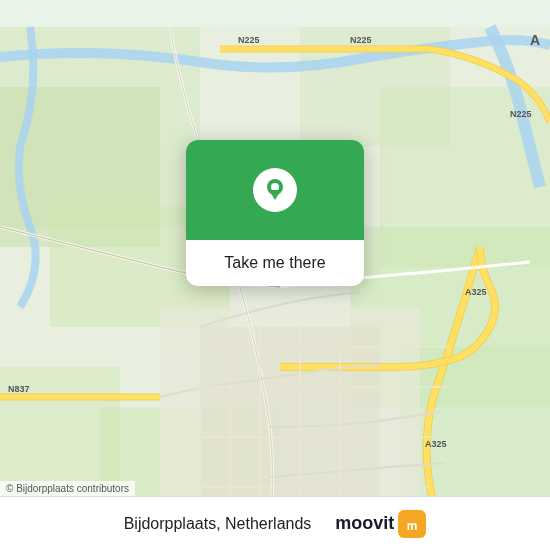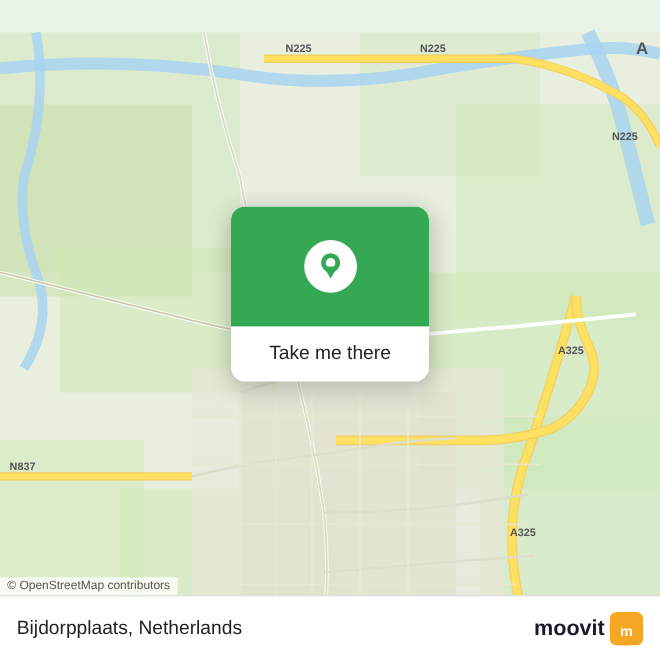--- a/index.html
+++ b/index.html
@@ -41,21 +41,21 @@
     #info-bar {
       position: absolute;
       bottom: 0;
       left: 0;
       width: 100%;
       background: white;
       border-top: 1px solid #ddd;
       padding: 10px 14px;
       display: flex;
       align-items: center;
-      justify-content: space-between;
+      justify-content: center;
       height: 54px;
     }
 
     #location-name {
       font-size: 16px;
       color: #222;
       font-weight: 400;
     }
 
     #moovit-logo {
@@ -96,24 +96,23 @@
 
     
     #take-me-there-card {
       position: absolute;
       top: 140px;
       left: 50%;
       transform: translateX(-50%);
       background: white;
       border-radius: 12px;
       box-shadow: 0 4px 20px rgba(0,0,0,0.25);
-      width: 165px;
+      width: 178px;
       overflow: hidden;
       cursor: pointer;
-      margin-top: 32px;
     }
 
     #card-green-top {
       background: #34a853;
       height: 100px;
       display: flex;
       align-items: center;
       justify-content: center;
       position: relative;
     }
@@ -221,21 +220,21 @@
           <circle cx="14" cy="11" r="8" fill="#34a853"></circle>
           <circle cx="14" cy="11" r="4" fill="white"></circle>
           <polygon points="14,24 8,14 20,14" fill="#34a853"></polygon>
         </svg>
       </div>
     </div>
     <div id="card-label">Take me there</div>
   </div>
 
   <div id="copyright-bar">
-    <span>© OpenStreetMap contributors</span>
+    <span>© Bijdorpplaats contributors</span>
   </div>
 
   <div id="info-bar">
     <span id="location-name">Bijdorpplaats, Netherlands</span>
     <div id="moovit-logo">
       <span id="moovit-text" style="font-size:18px; font-weight:bold; color:#1a1a2e;margin-left:24px;">moovit</span>
       <div id="moovit-icon">
         <svg width="28" height="28" viewBox="0 0 28 28">
           <rect width="28" height="28" rx="6" fill="#f5a623"></rect>
           <text x="14" y="20" font-size="12" font-weight="bold" fill="white" text-anchor="middle" font-family="Arial">m</text>

